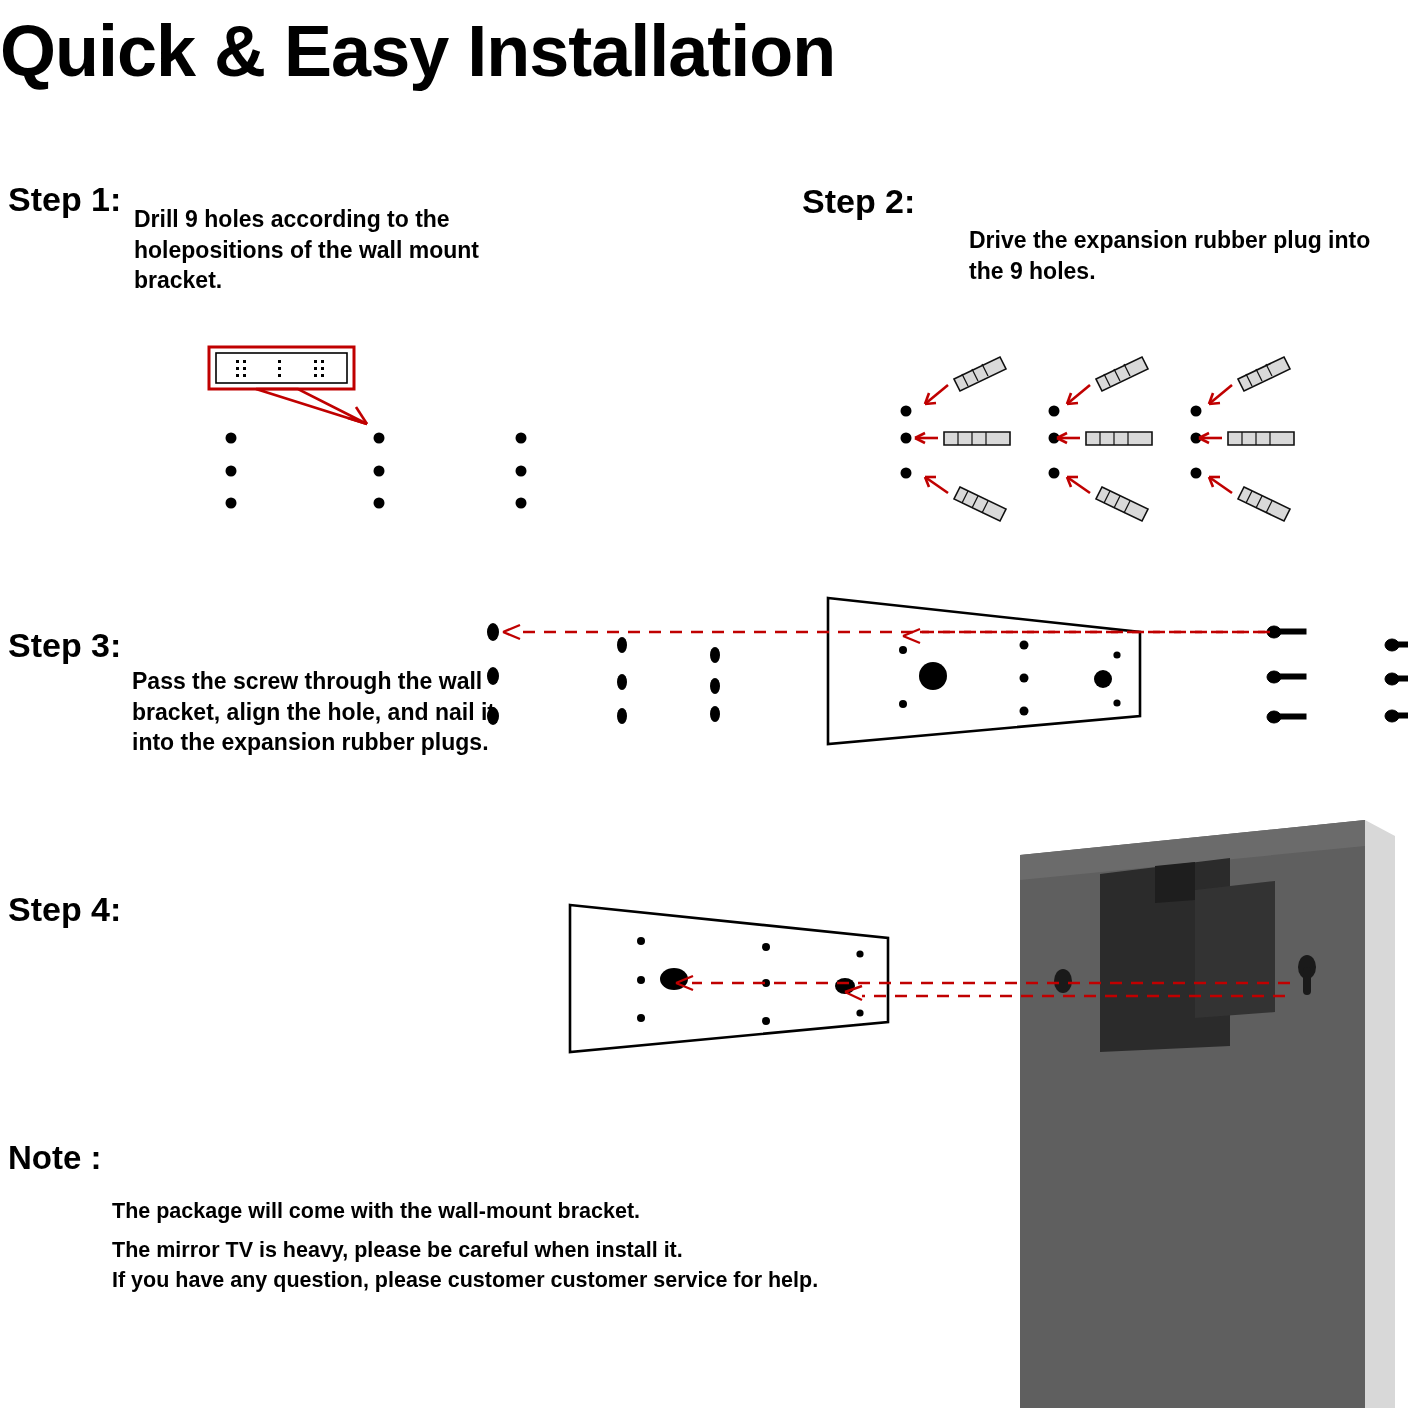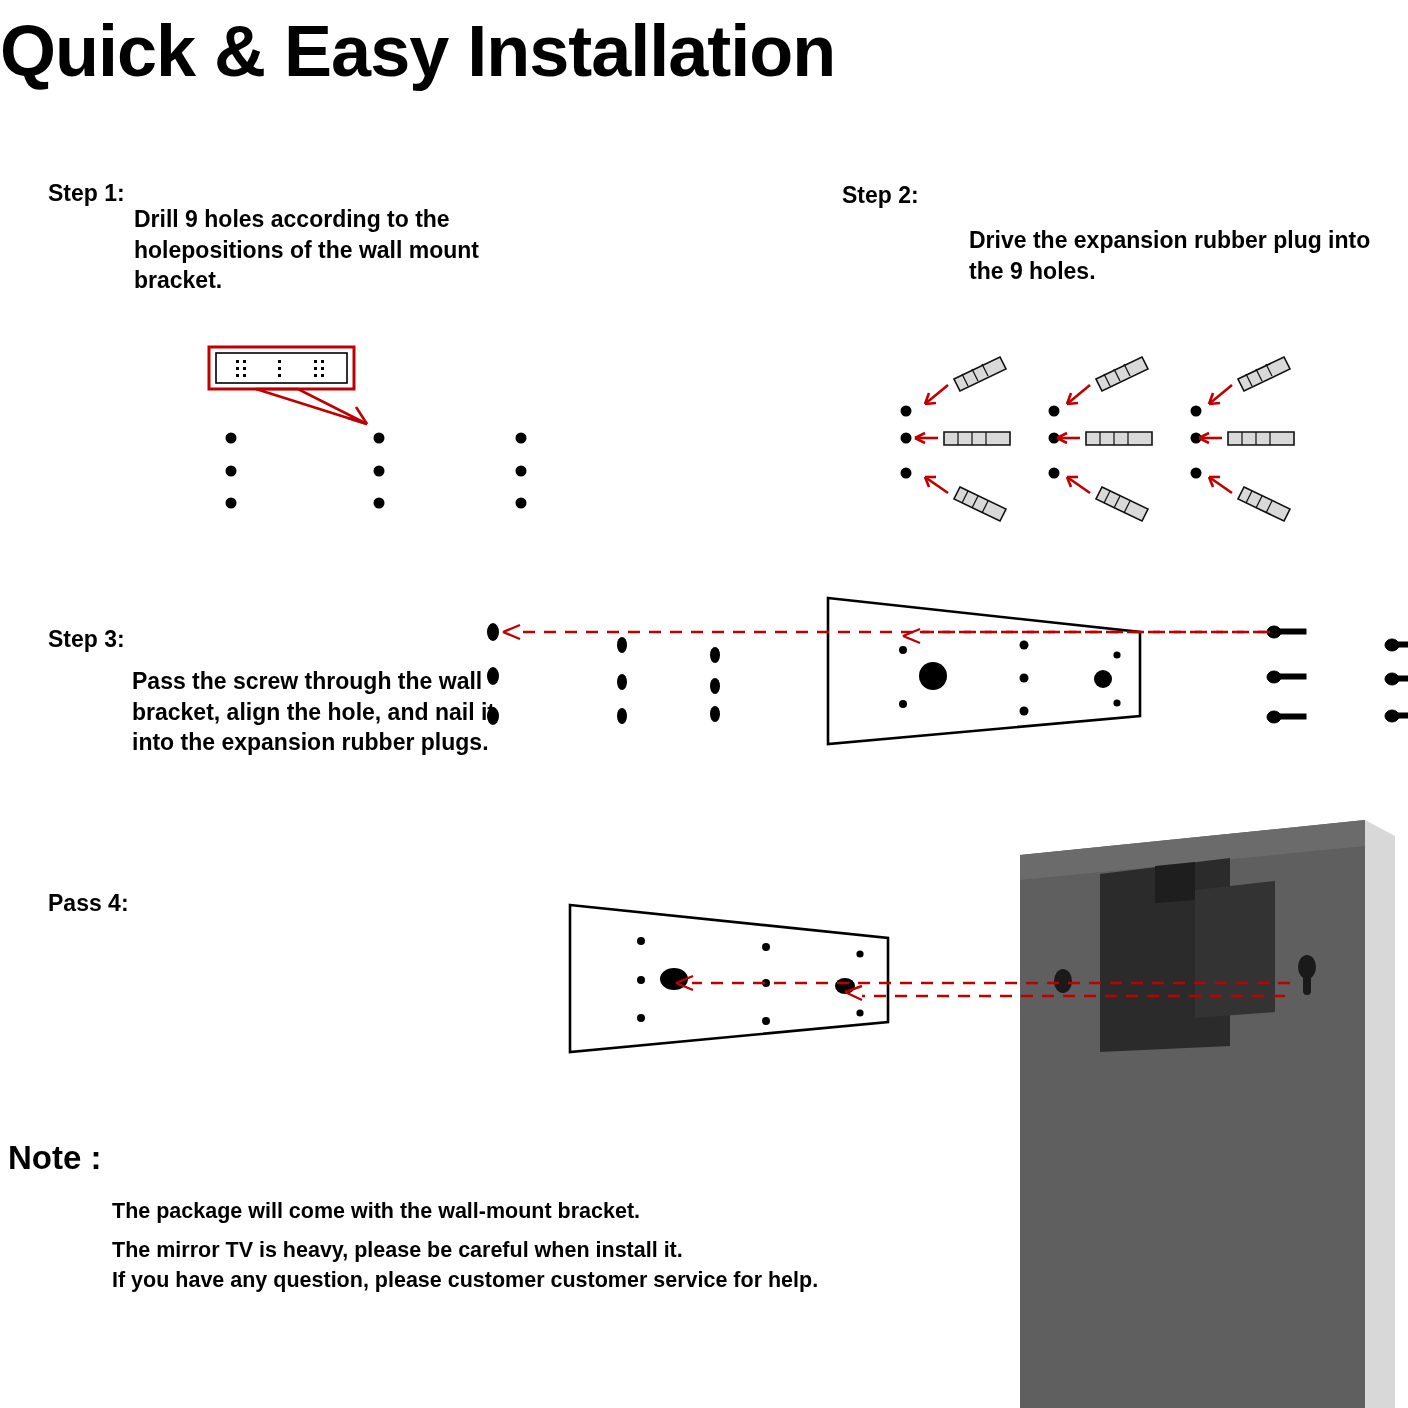--- a/index.html
+++ b/index.html
@@ -27,24 +27,23 @@
     left: 0;
     width: 1408px;
     text-align: left;
     font-size: 72px;
     font-weight: bold;
     letter-spacing: -1px;
     line-height: 1.1;
   }
   .step-label {
     position: absolute;
-    font-size: 23px;
+    font-size: 34px;
     font-weight: bold;
     white-space: nowrap;
-    margin-left: 40px;
   }
   .step-text {
     position: absolute;
     font-size: 23px;
     font-weight: bold;
     line-height: 1.33;
   }
   .note-label {
     position: absolute;
     font-size: 33px;
@@ -77,21 +76,21 @@
 
   <div class="step-label" style="left:8px; top:180px;">Step 1:</div>
   <div class="step-text" style="left:134px; top:204px; width:430px;">Drill 9 holes according to the holepositions of the wall mount bracket.</div>
 
   <div class="step-label" style="left:802px; top:182px;">Step 2:</div>
   <div class="step-text" style="left:941px; top:225px; width:430px;margin-left:28px;">Drive the expansion rubber plug into the 9 holes.</div>
 
   <div class="step-label" style="left:8px; top:626px;text-align:right;">Step 3:</div>
   <div class="step-text" style="left:132px; top:666px; width:372px;">Pass the screw through the wall bracket, align the hole, and nail it into the expansion rubber plugs.</div>
 
-  <div class="step-label" style="left:8px; top:890px;">Pass 4:</div>
+  <div class="step-label" style="left:8px; top:890px;">Step 4:</div>
 
   <div class="note-label">Note :</div>
   <div class="note-line" style="top:1236px;">The mirror TV is heavy, please be careful when install it.</div>
   <div class="note-line" style="top:1197px;">The package will come with the wall-mount bracket.</div>
   <div class="note-line" style="top:1266px;">If you have any question, please customer customer service for help.</div>
 
   <svg class="overlay" viewBox="0 0 1408 1408">
 
     <g>
       <rect x="209" y="347" width="145" height="42" fill="#ffffff" stroke="#c00000" stroke-width="3"></rect>

